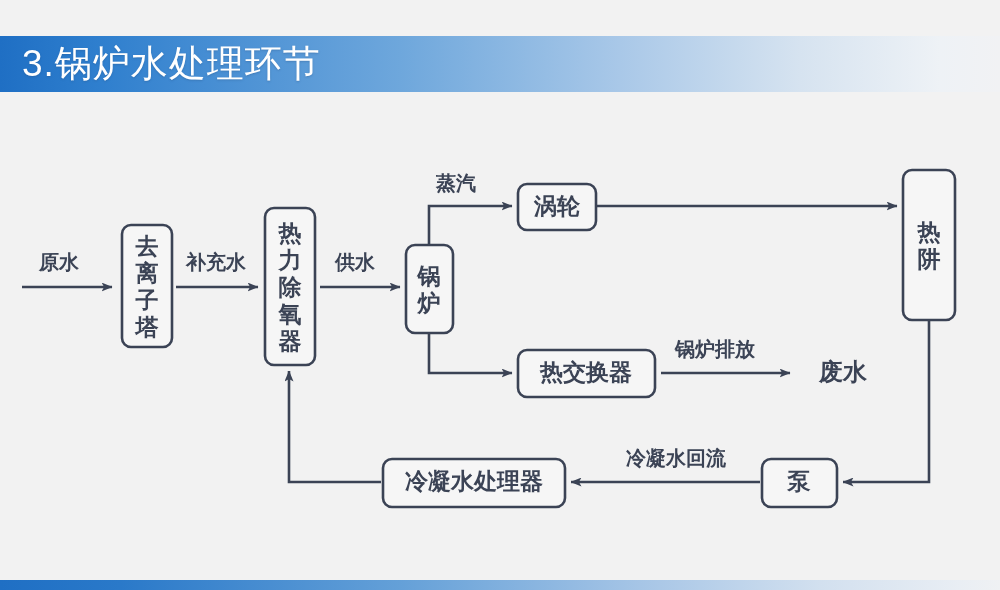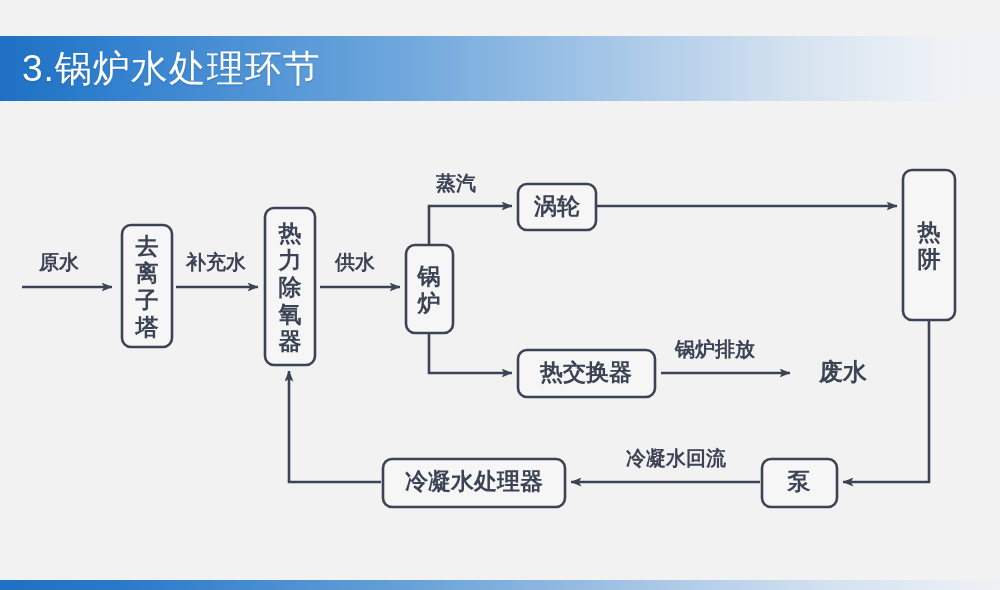--- a/index.html
+++ b/index.html
@@ -18,21 +18,21 @@
     position: absolute;
     inset: 0;
     background: #f2f2f2;
   }
   
   .banner {
     position: absolute;
     left: 0;
     top: 36px;
     width: 1000px;
-    height: 65px;
+    height: 56px;
     background: linear-gradient(to right, #1f6fc4 0%, #2f7fce 10%, #6ea7dc 40%, #a9c8e8 62%, #d6e3f0 80%, #eef2f6 94%, #f1f2f4 100%);
   }
   .banner-title {
     position: absolute;
     left: 22px;
     top: 50%;
     transform: translateY(-50%);
     color: #ffffff;
     font-size: 37px;
     font-weight: 400;

